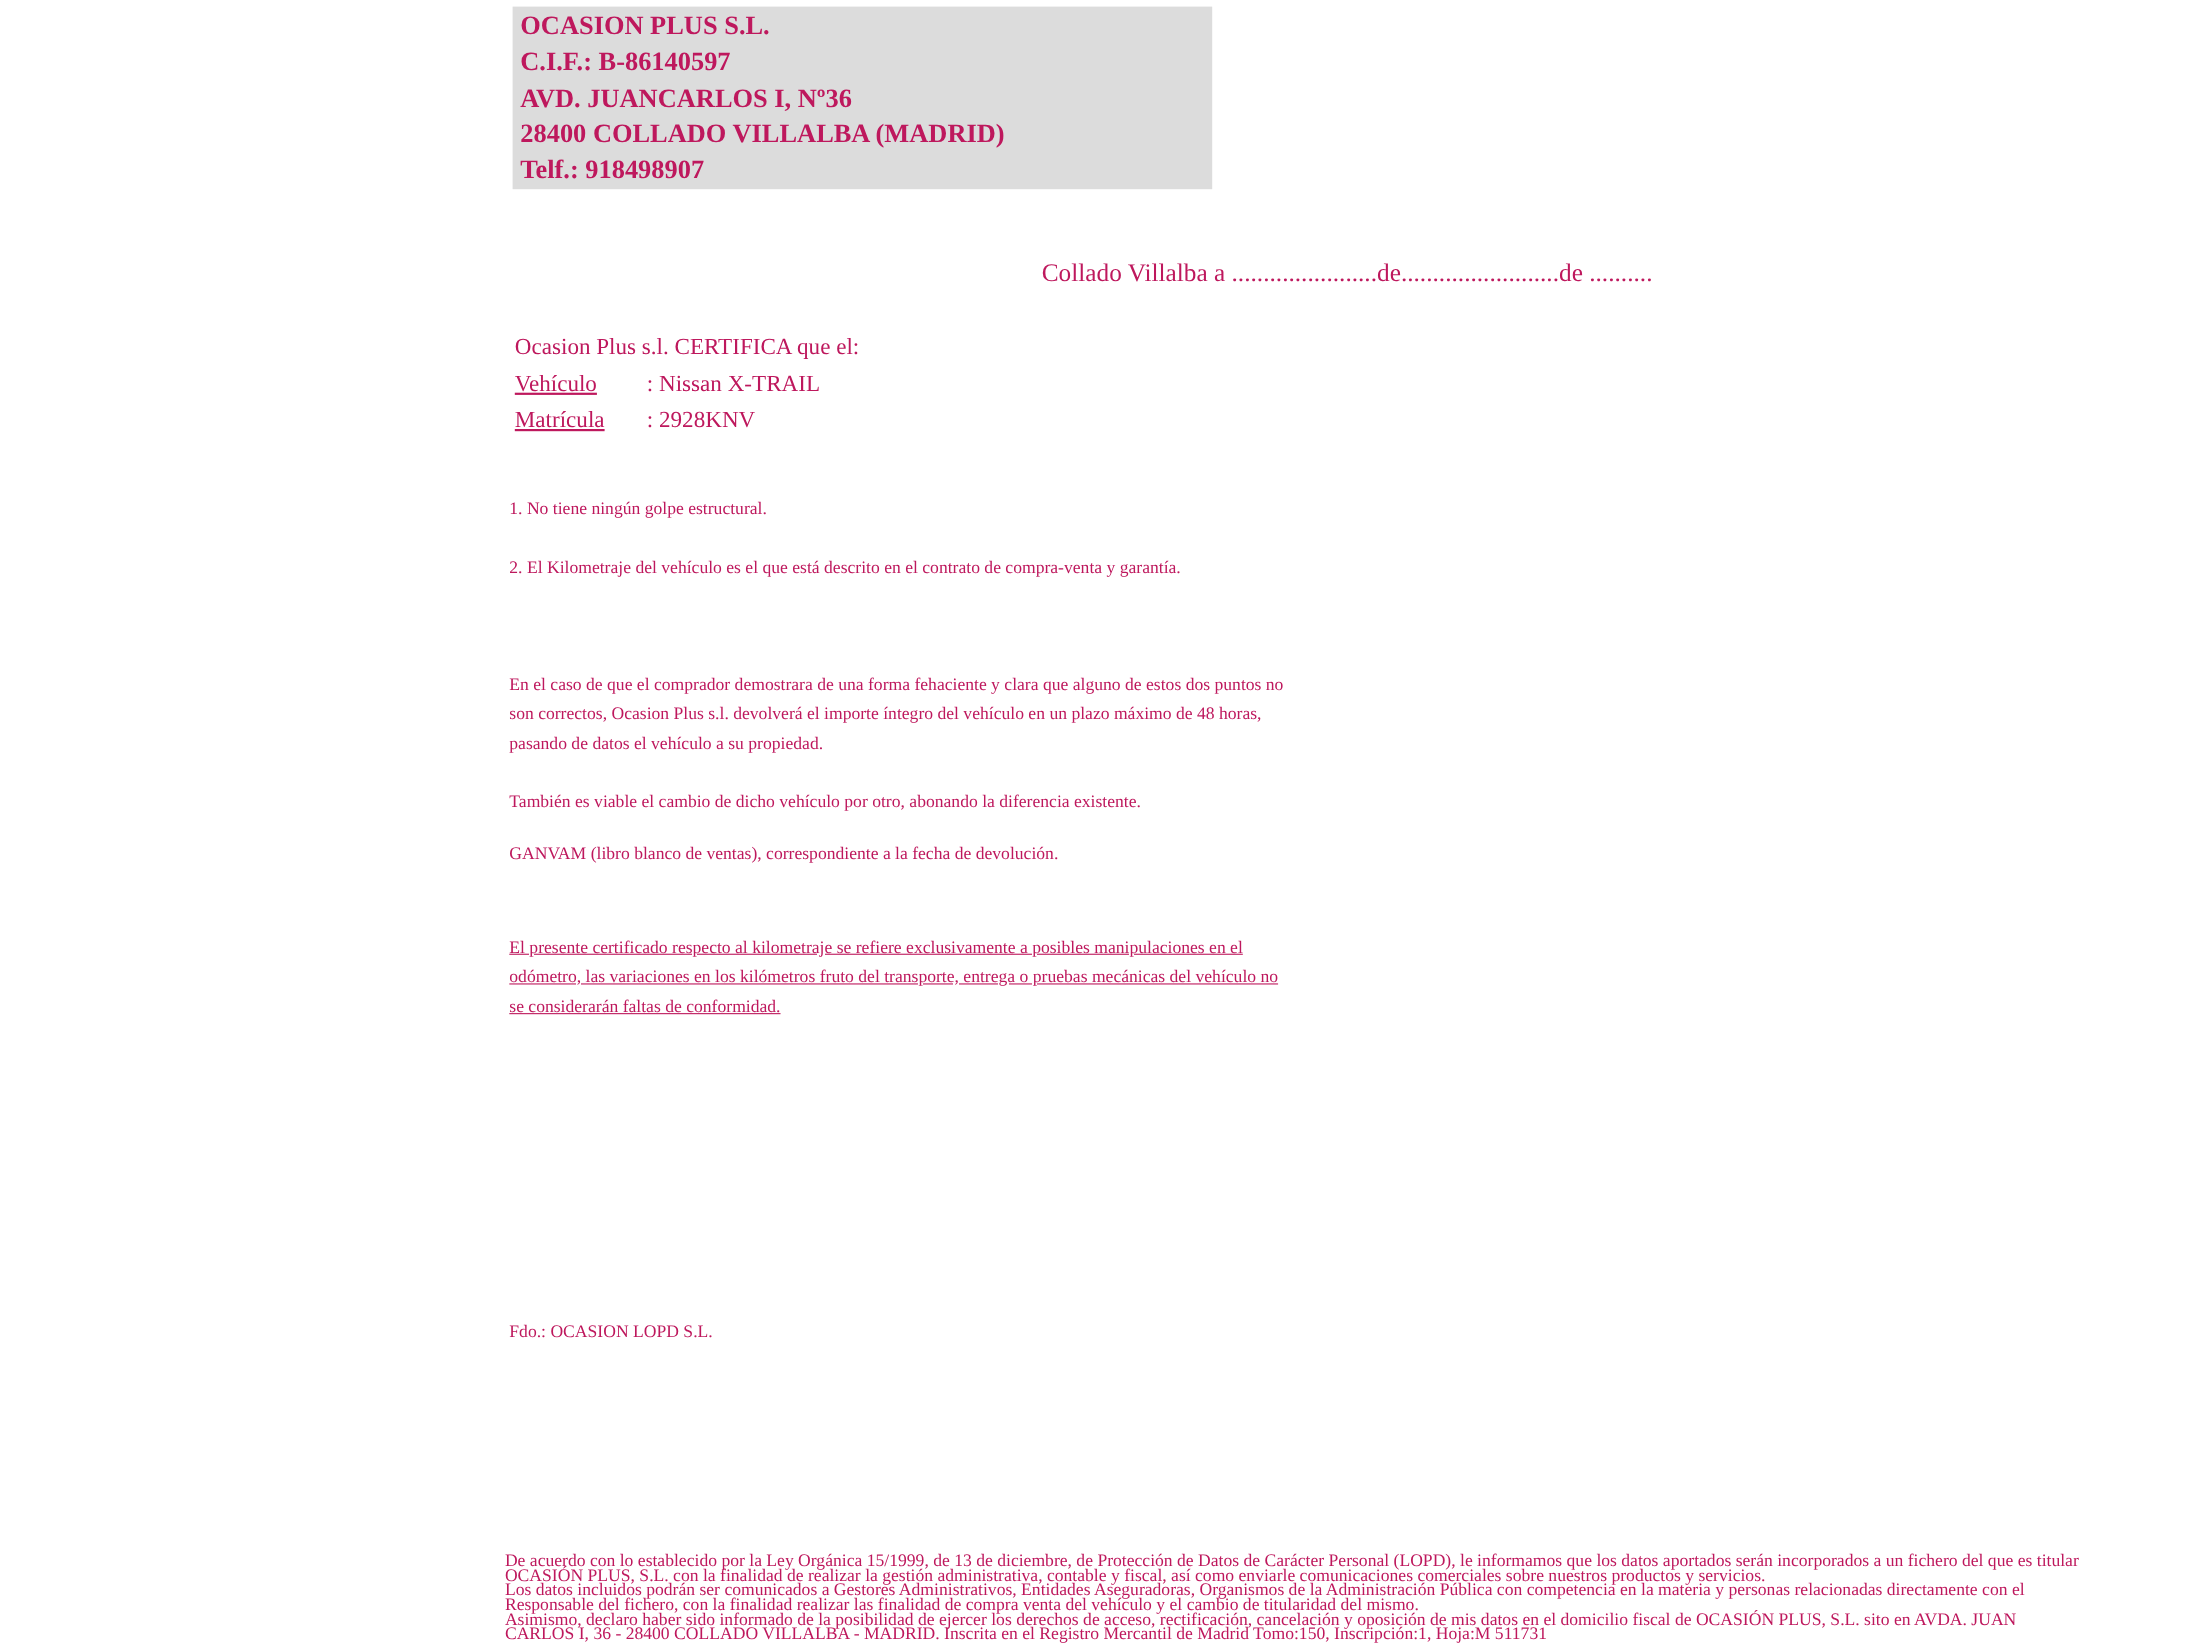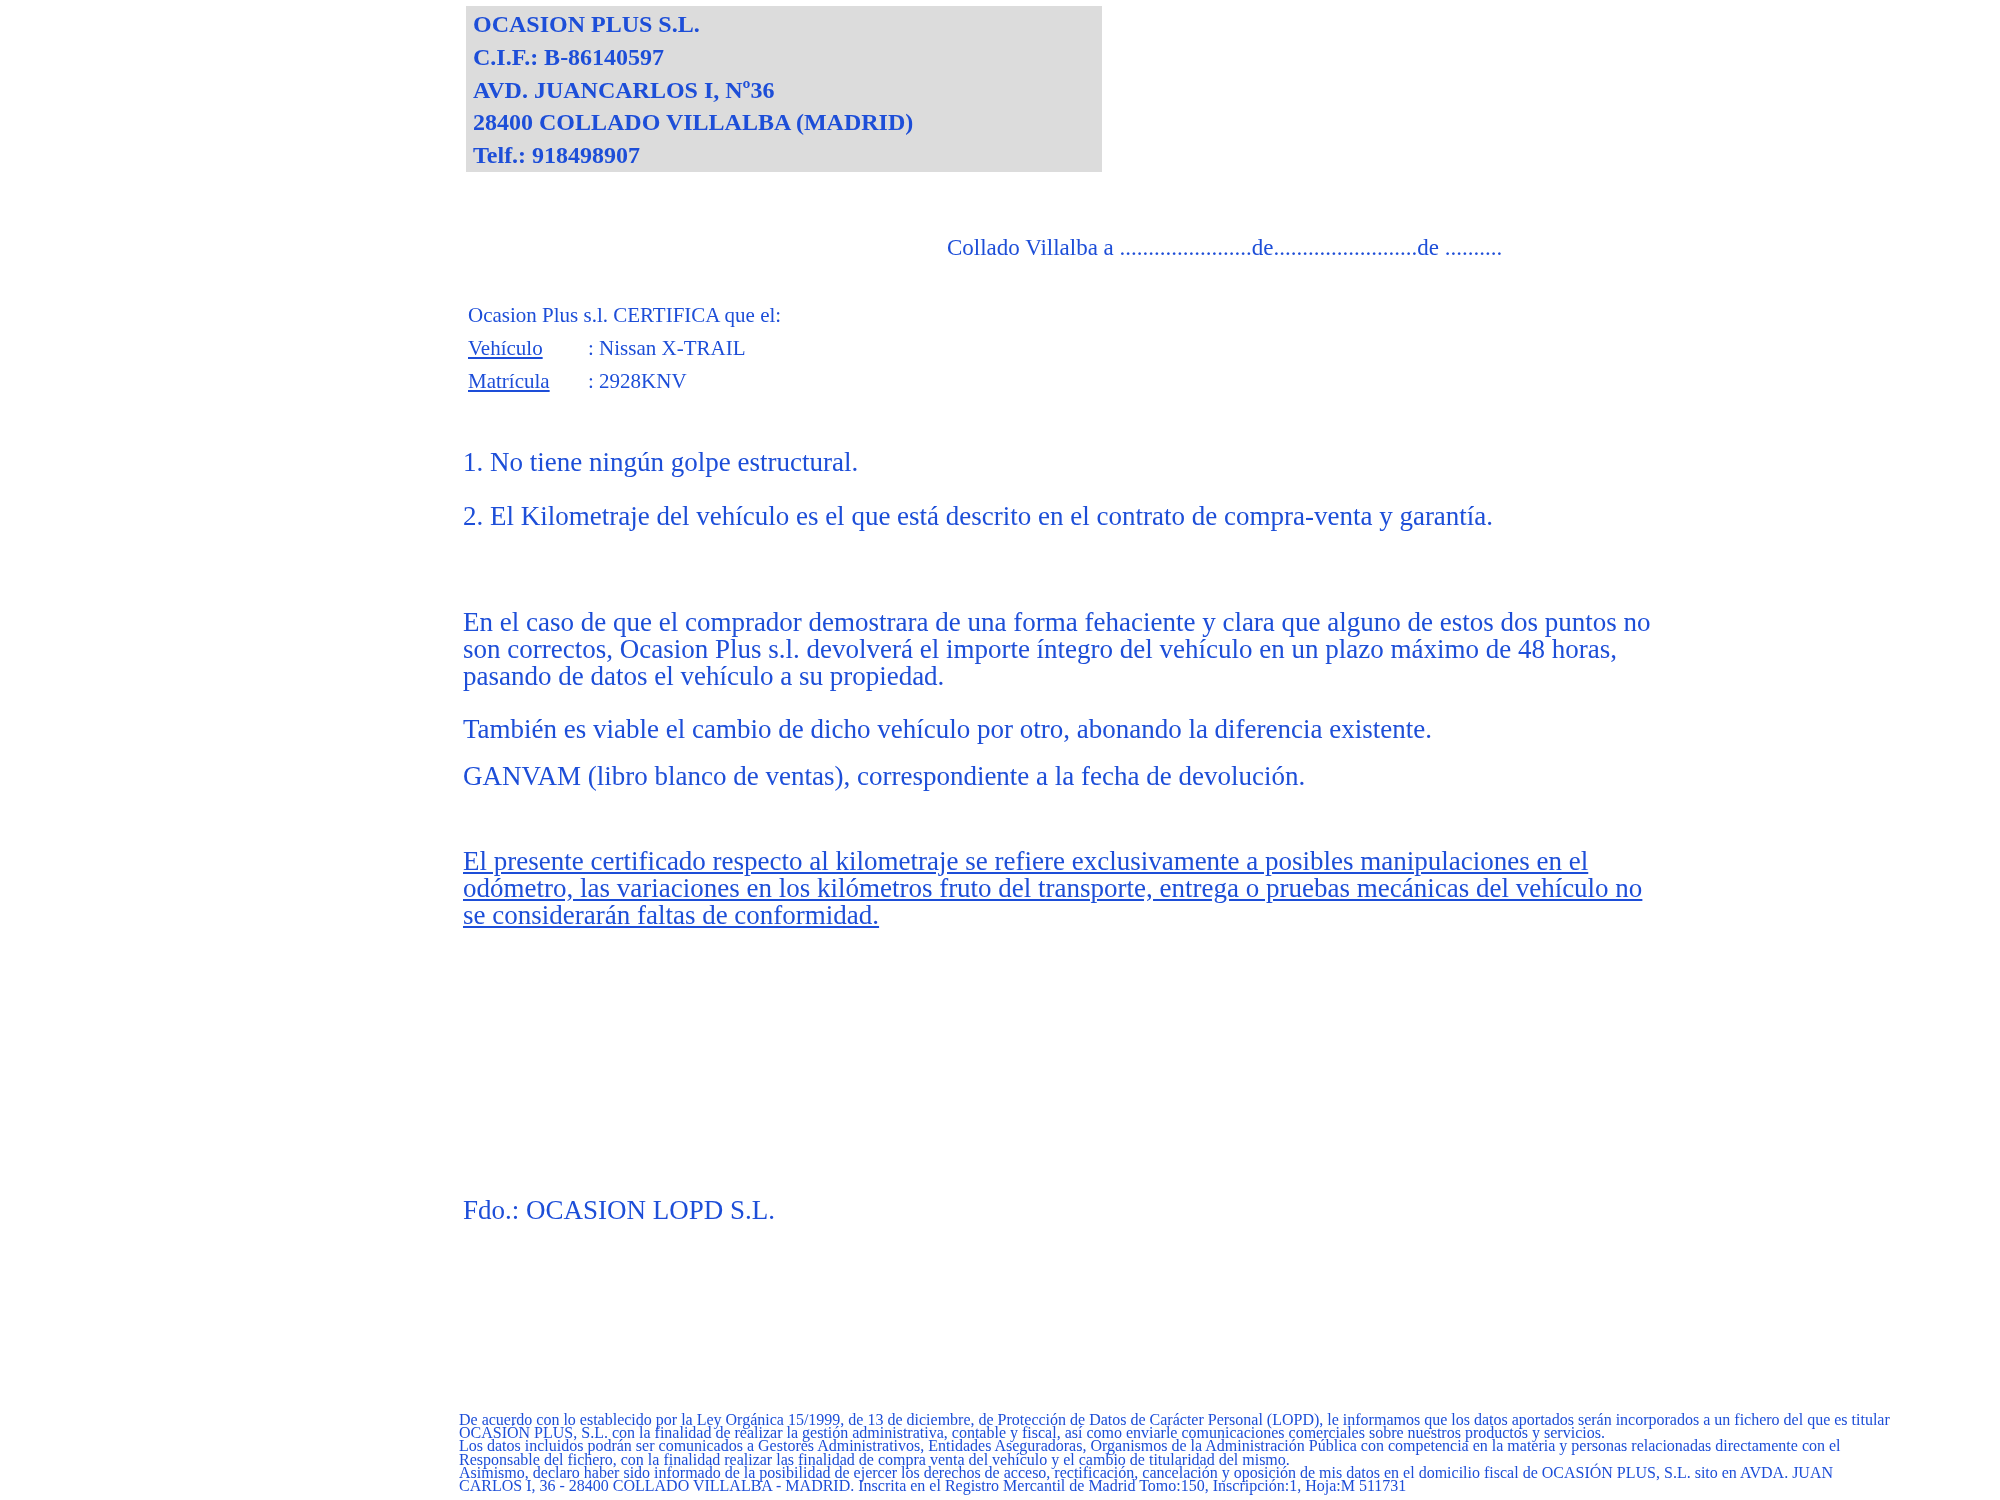--- a/index.html
+++ b/index.html
@@ -1,21 +1,21 @@
 <!DOCTYPE html>
 <html><head>
 <meta charset="utf-8">
 <style>
   html, body { margin: 0; padding: 0; background: #ffffff; }
   .page {
     position: relative;
     width: 2000px;
     height: 1500px;
     background: #ffffff;
-    color: #1d4ed8;
+    color: #be185d;
     font-family: "Liberation Serif", "DejaVu Serif", serif;
     overflow: hidden;
   }
   .letterhead {
     position: absolute;
     left: 466px; top: 6px;
     width: 636px; height: 166px;
     box-sizing: border-box;
     background: #dcdcdc;
     padding: 2px 0 0 7px;
@@ -39,21 +39,21 @@
     white-space: nowrap;
   }
   .certify .label {
     display: inline-block;
     width: 120px;
     text-decoration: underline;
   }
   .point, .para, .sig {
     position: absolute;
     left: 463px;
-    font-size: 27px;
+    font-size: 16px;
     line-height: 27px;
     white-space: nowrap;
   }
   .point-1 { top: 449px; }
   .point-2 { top: 503px; }
   .para-1 { top: 609px; }
   .para-2 { top: 716px; }
   .para-3 { top: 763px; }
   .para-4 { top: 848px; text-decoration: underline; }
   .sig { top: 1197px; }

